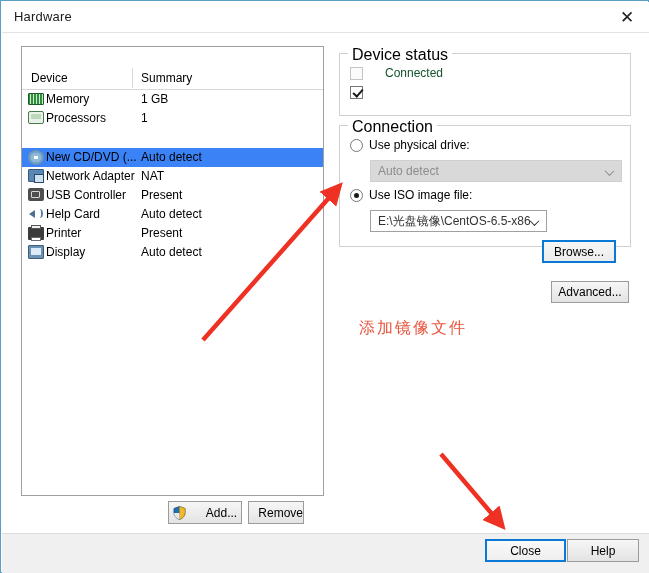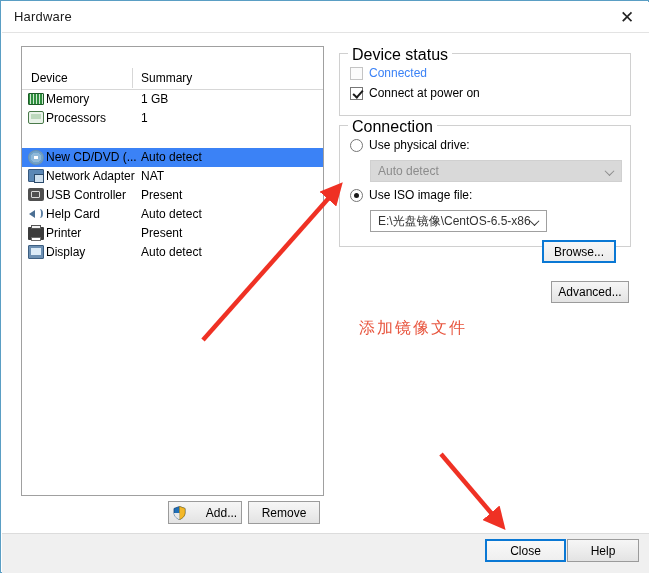--- a/index.html
+++ b/index.html
@@ -277,21 +277,21 @@
     justify-content: center;
     font-family: "Liberation Sans", sans-serif;
     cursor: default;
   }
   #btn-add { left: 166px; top: 468px; width: 74px; height: 23px; }
   #btn-add-label { margin-left: 20px; }
   #shield-icon {
     width: 13px; height: 14px;
     position: relative;
   }
-  #btn-remove { left: 246px; top: 468px; width: 72px; height: 23px; }
+  #btn-remove { left: 246px; top: 468px; width: 56px; height: 23px; justify-content: flex-end; }
 
   
   .groupbox {
     position: absolute;
     border: 1px solid #d0d0d0;
     box-sizing: border-box;
     background: #ffffff;
   }
   .group-title {
     position: absolute;
@@ -323,21 +323,21 @@
   .cb-box.disabled { border-color: #c4c4c4; background: #fbfbfb; }
   .cb-box.checked::after {
     content: "";
     position: absolute;
     left: 4px; top: 0px;
     width: 4px; height: 8px;
     border: solid #1a1a1a;
     border-width: 0 2px 2px 0;
     transform: rotate(42deg);
   }
-  .cb-label.disabled { color: #3b82f6; }
+  .cb-label.disabled { color: #14532d; margin-left: 16px; }
 
   .rb-circle {
     width: 13px; height: 13px;
     border: 1px solid #767676;
     border-radius: 50%;
     background: #ffffff;
     box-sizing: border-box;
     margin-right: 6px;
     position: relative;
     flex: none;
@@ -526,21 +526,20 @@
     <div class="groupbox" id="gb-device-status">
       <div class="group-title">Device status</div>
 
       <div class="checkbox-row" id="row-connected">
         <span class="cb-box disabled"></span>
         <span class="cb-label disabled">Connected</span>
       </div>
 
       <div class="checkbox-row" id="row-connect-power">
         <span class="cb-box checked"></span>
-        <span class="cb-label">Connect at power on</span>
       </div>
     </div>
 
     <div class="groupbox" id="gb-connection">
       <div class="group-title">Connection</div>
 
       <div class="radio-row" id="row-physical">
         <span class="rb-circle"></span>
         <span>Use physical drive:</span>
       </div>

